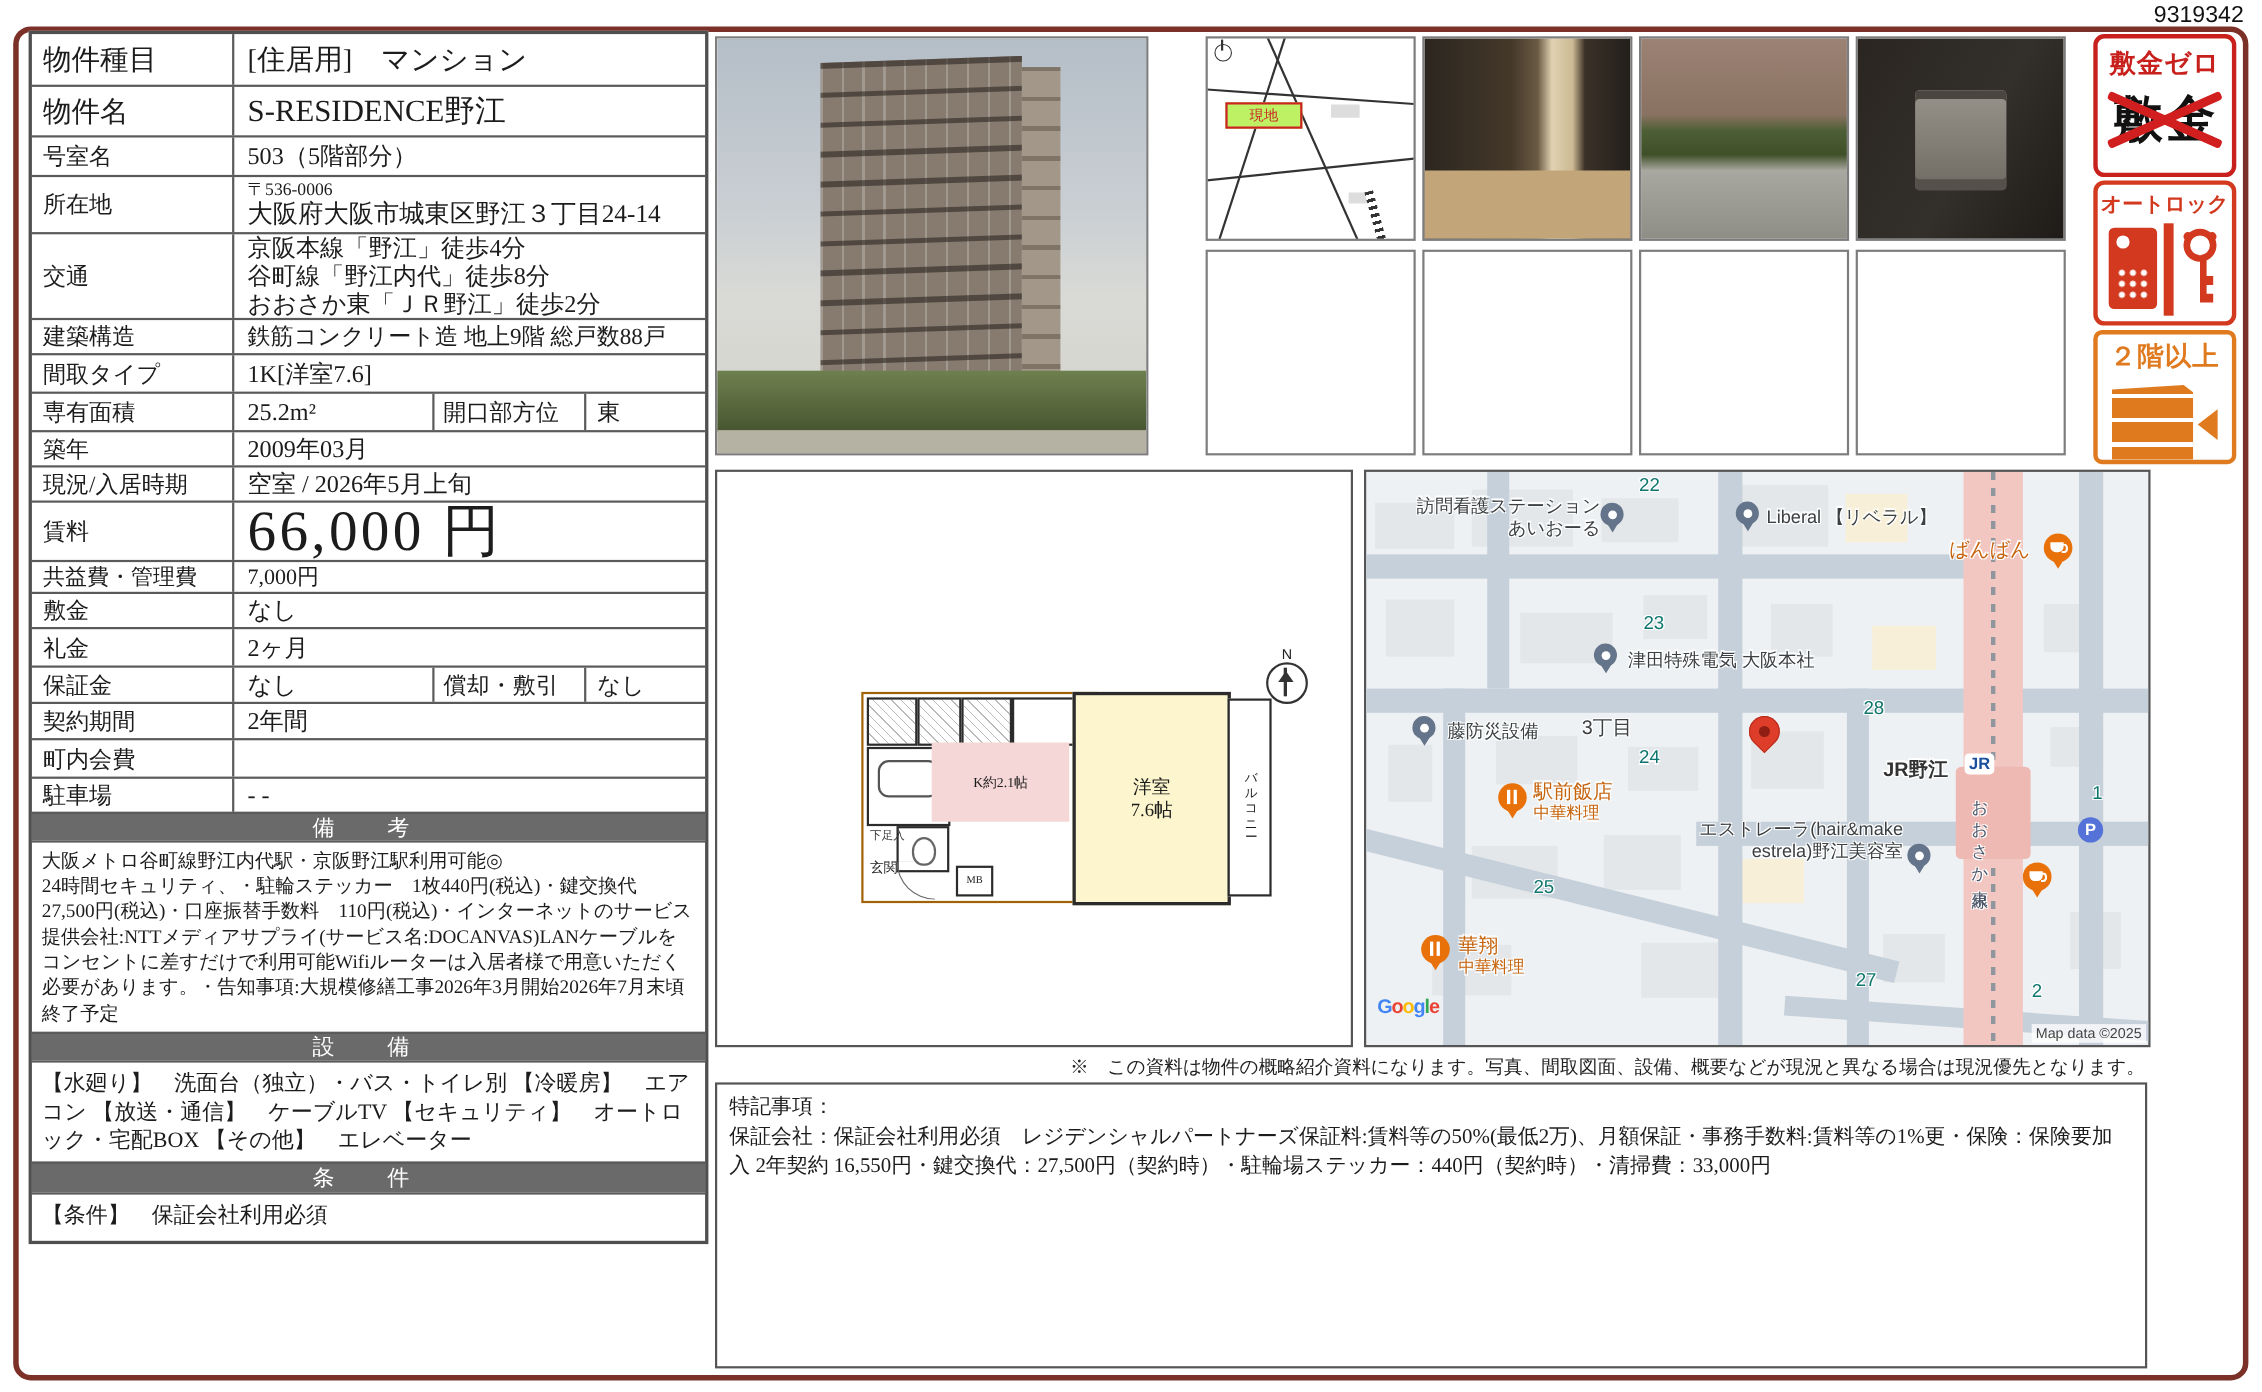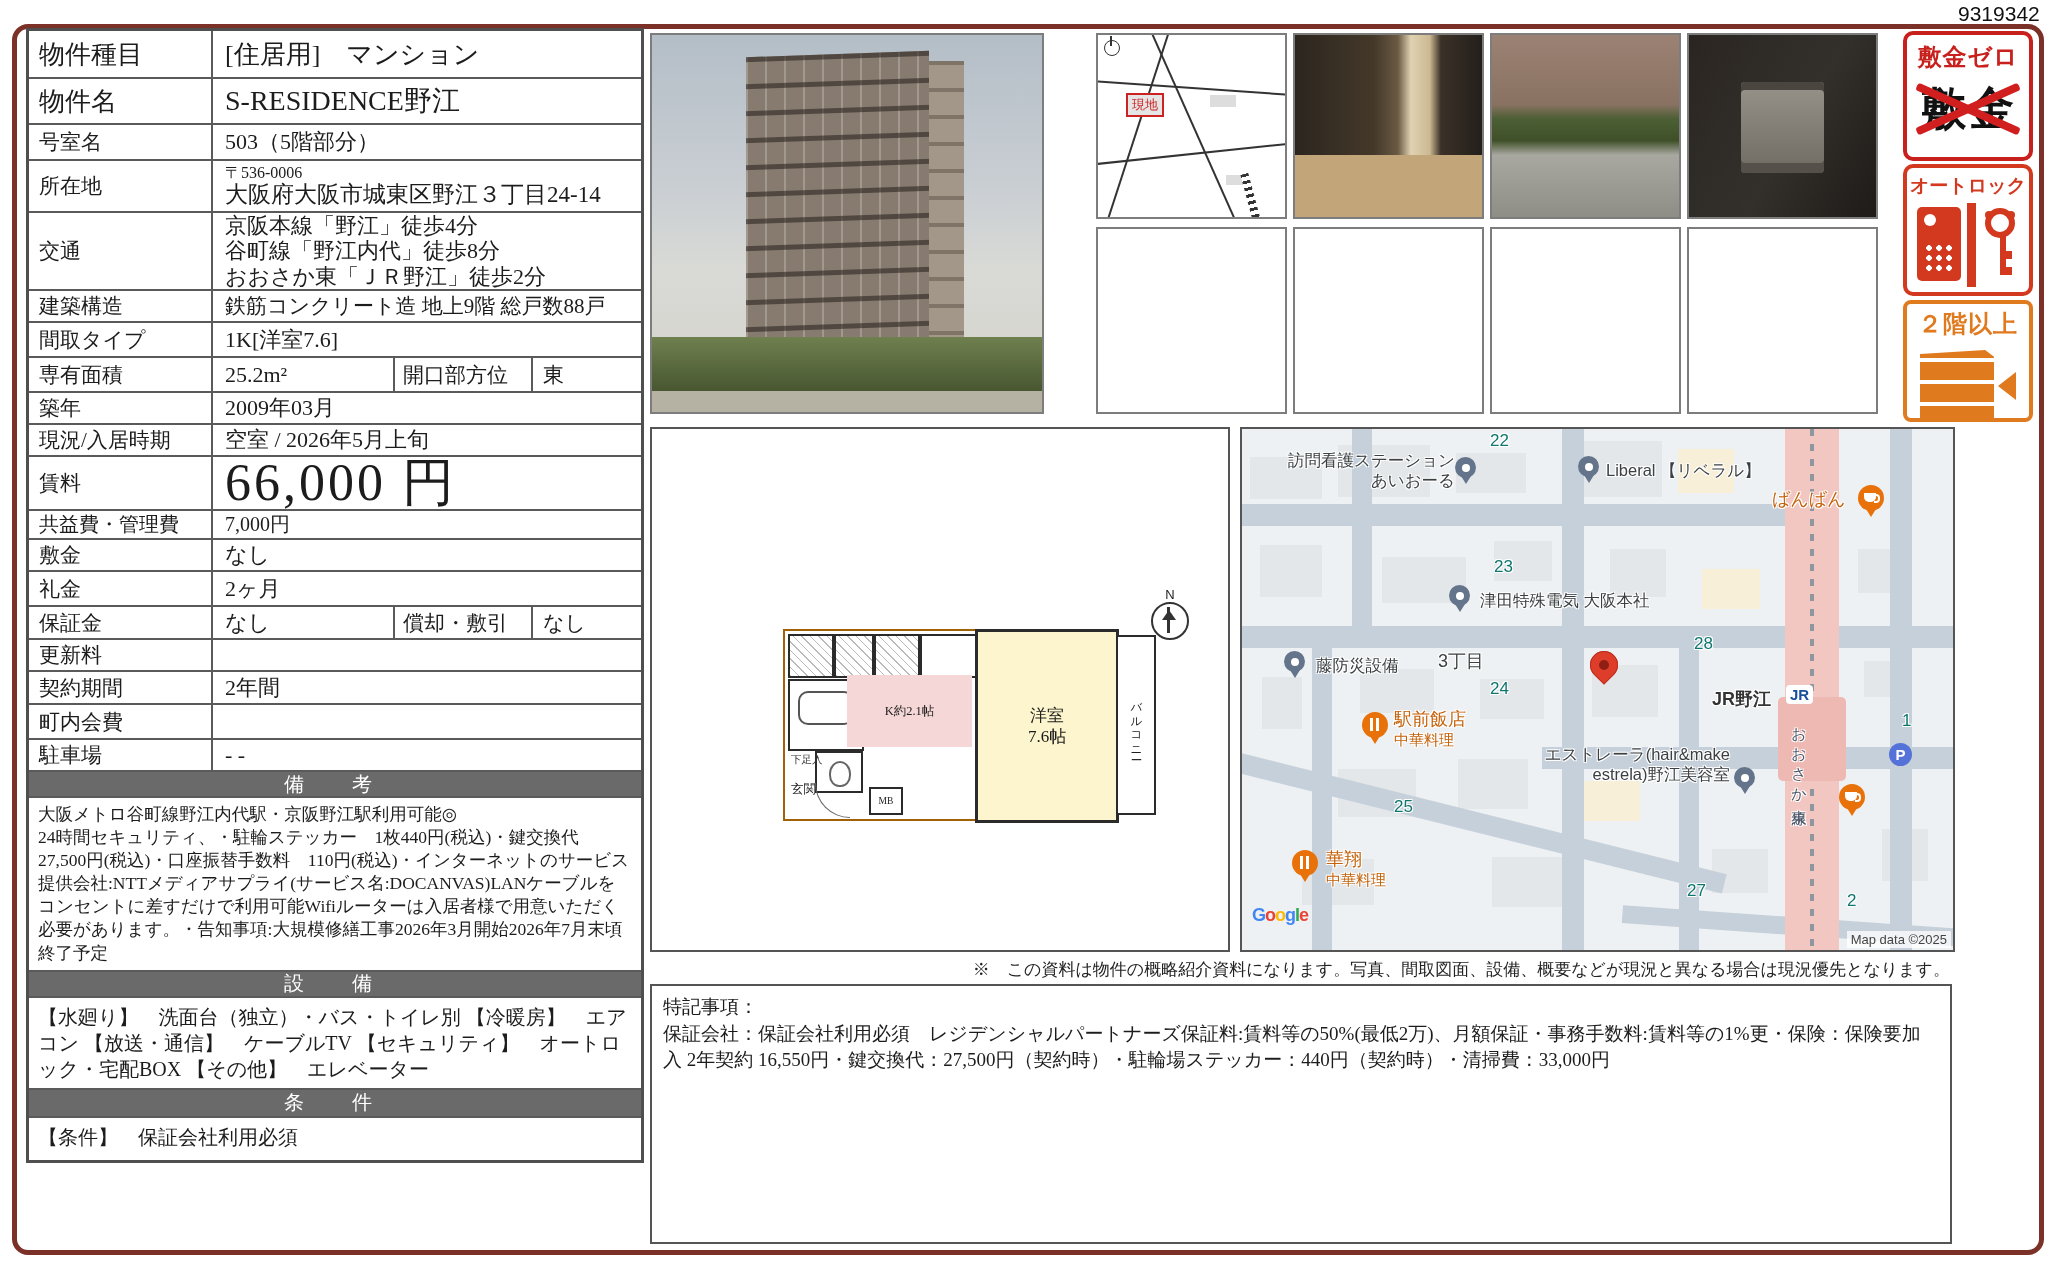--- a/index.html
+++ b/index.html
@@ -38,22 +38,22 @@
     background-image:repeating-linear-gradient(180deg,rgba(35,30,26,.55) 0 5px,rgba(0,0,0,0) 5px 27px),
     repeating-linear-gradient(90deg,rgba(255,255,255,.22) 0 2px,rgba(0,0,0,0) 2px 19px);
     transform:skewY(-2deg);}
   .mp-side{position:absolute;left:71%;top:7%;width:9%;height:76%;background:#a29788;
     background-image:repeating-linear-gradient(180deg,rgba(60,50,40,.35) 0 4px,rgba(0,0,0,0) 4px 27px);}
   .mp-green{position:absolute;left:0;bottom:5%;width:100%;height:15%;
     background:linear-gradient(180deg,#6f804f,#46552f);}
   .mp-road{position:absolute;left:0;bottom:0;width:100%;height:5.5%;background:#b5b1a3;}
   
   .sk-line{position:absolute;background:#333;}
-  .genchi{position:absolute;left:28px;top:58px;border:2px solid #cc2222;color:#cc2222;background:#e5e5e5;
-          font-size:13px;padding:1px 4px;font-family:"Liberation Sans",sans-serif;}
+  .genchi{position:absolute;left:16px;top:58px;border:2px solid #cc2222;color:#cc2222;background:#bef264;
+          font-size:13px;padding:1px 20px;font-family:"Liberation Sans",sans-serif;}
   .sk-comp{position:absolute;left:6px;top:5px;width:14px;height:14px;border:1.5px solid #333;border-radius:50%;}
   .sk-comp::after{content:"";position:absolute;left:5px;top:-5px;width:2px;height:10px;background:#333;}
   .sk-box{position:absolute;background:#ddd;}
   .sk-rail{position:absolute;right:8px;bottom:14px;width:52px;height:8px;
     background:repeating-linear-gradient(90deg,#333 0 3px,#fff 3px 7px);transform:rotate(75deg);}
   .t-entr{background:linear-gradient(90deg,#2c2620 0%,#443829 42%,#6a5a44 55%,#e0d2b2 62%,#cdb993 72%,#3b3128 78%,#231f1b 100%);}
   .t-entr::after{content:"";position:absolute;left:0;bottom:0;width:100%;height:34%;
     background:linear-gradient(180deg,#c9ab7e,#a8foo 0);background-color:#c2a578;}
   .t-walk{background:linear-gradient(180deg,#9b8274 0%,#8a7262 38%,#4d5f35 46%,#3f5028 58%,#a9a8a0 66%,#8f8e86 100%);}
   .t-mail{background:linear-gradient(120deg,#2a2521 0%,#33302b 55%,#1e1b18 100%);}
@@ -232,24 +232,20 @@
     <div class="trow" style="height:33px">
       <div class="tlabel">礼金</div>
       <div class="tval">2ヶ月</div>
     </div>
     <div class="trow" style="height:31px">
       <div class="tlabel">保証金</div>
       <div class="tval">なし</div>
       <div class="sublab">償却・敷引</div>
       <div class="subval">なし</div>
     </div>
-    <div class="trow" style="height:30px">
-      <div class="tlabel">更新料</div>
-      <div class="tval"></div>
-    </div>
     <div class="trow" style="height:31px">
       <div class="tlabel">契約期間</div>
       <div class="tval">2年間</div>
     </div>
     <div class="trow" style="height:33px">
       <div class="tlabel">町内会費</div>
       <div class="tval"></div>
     </div>
     <div class="trow" style="height:30px">
       <div class="tlabel">駐車場</div>

